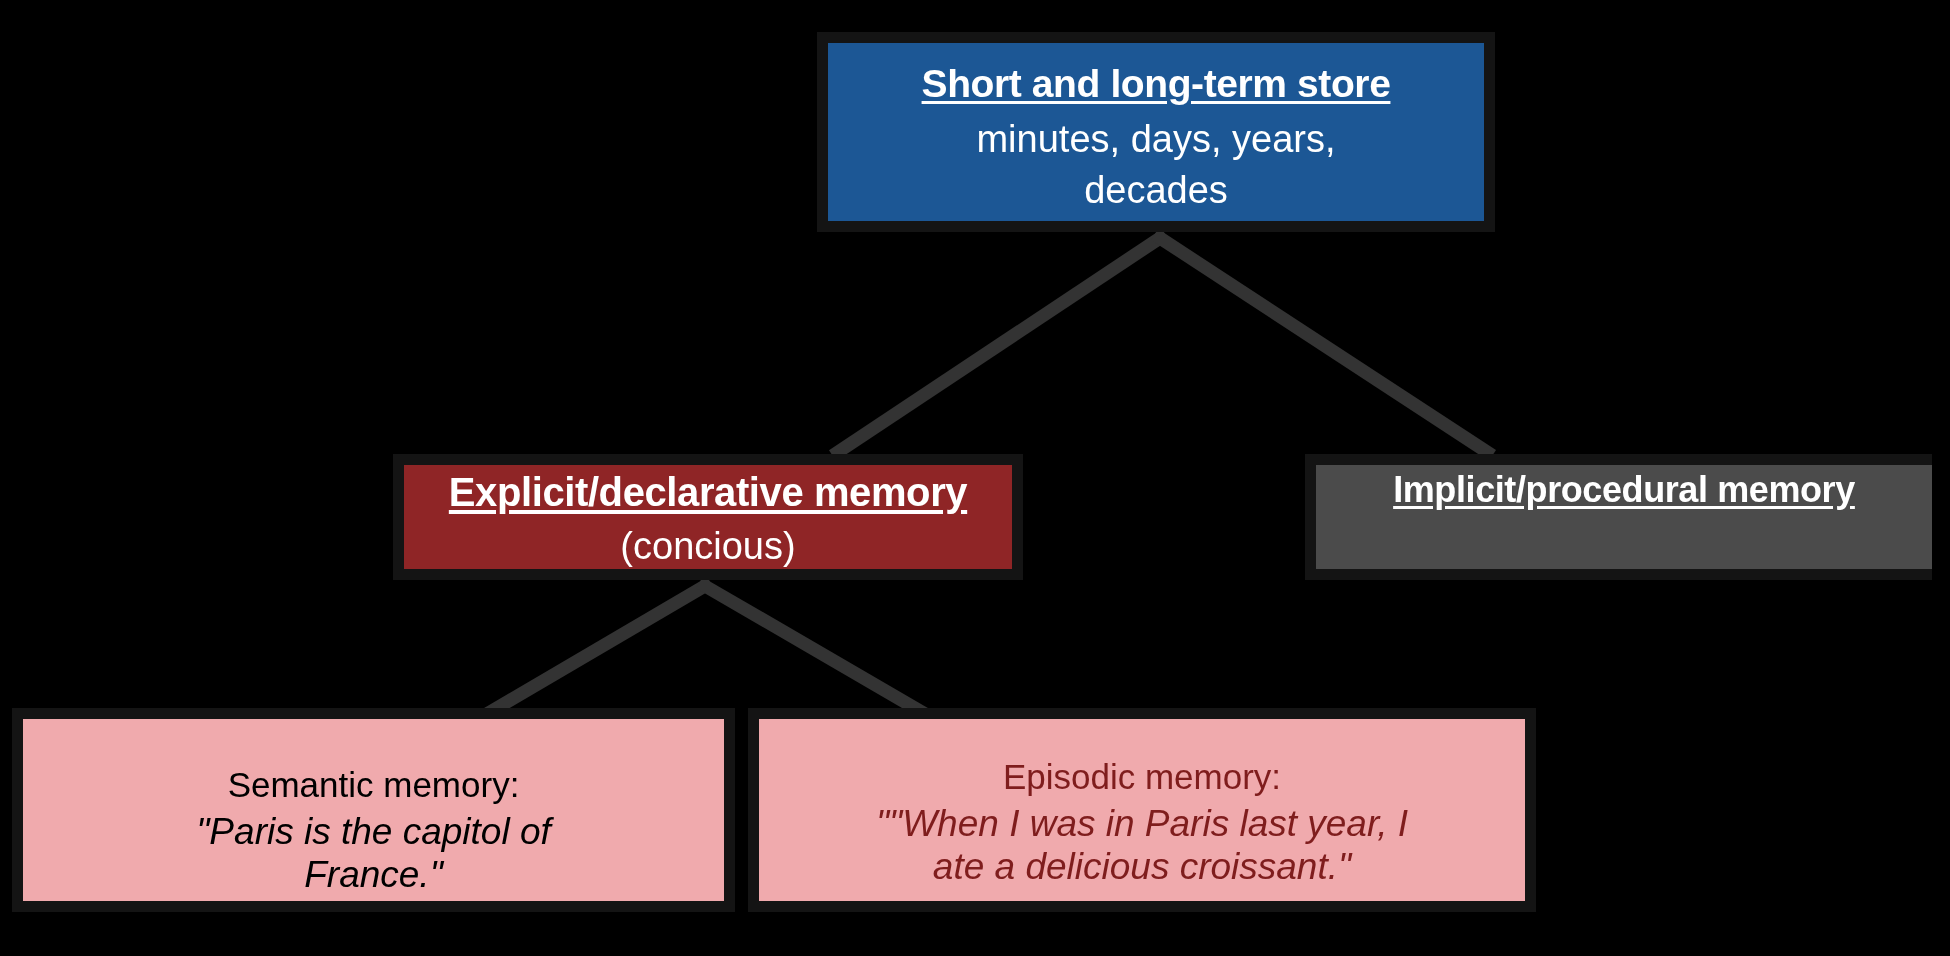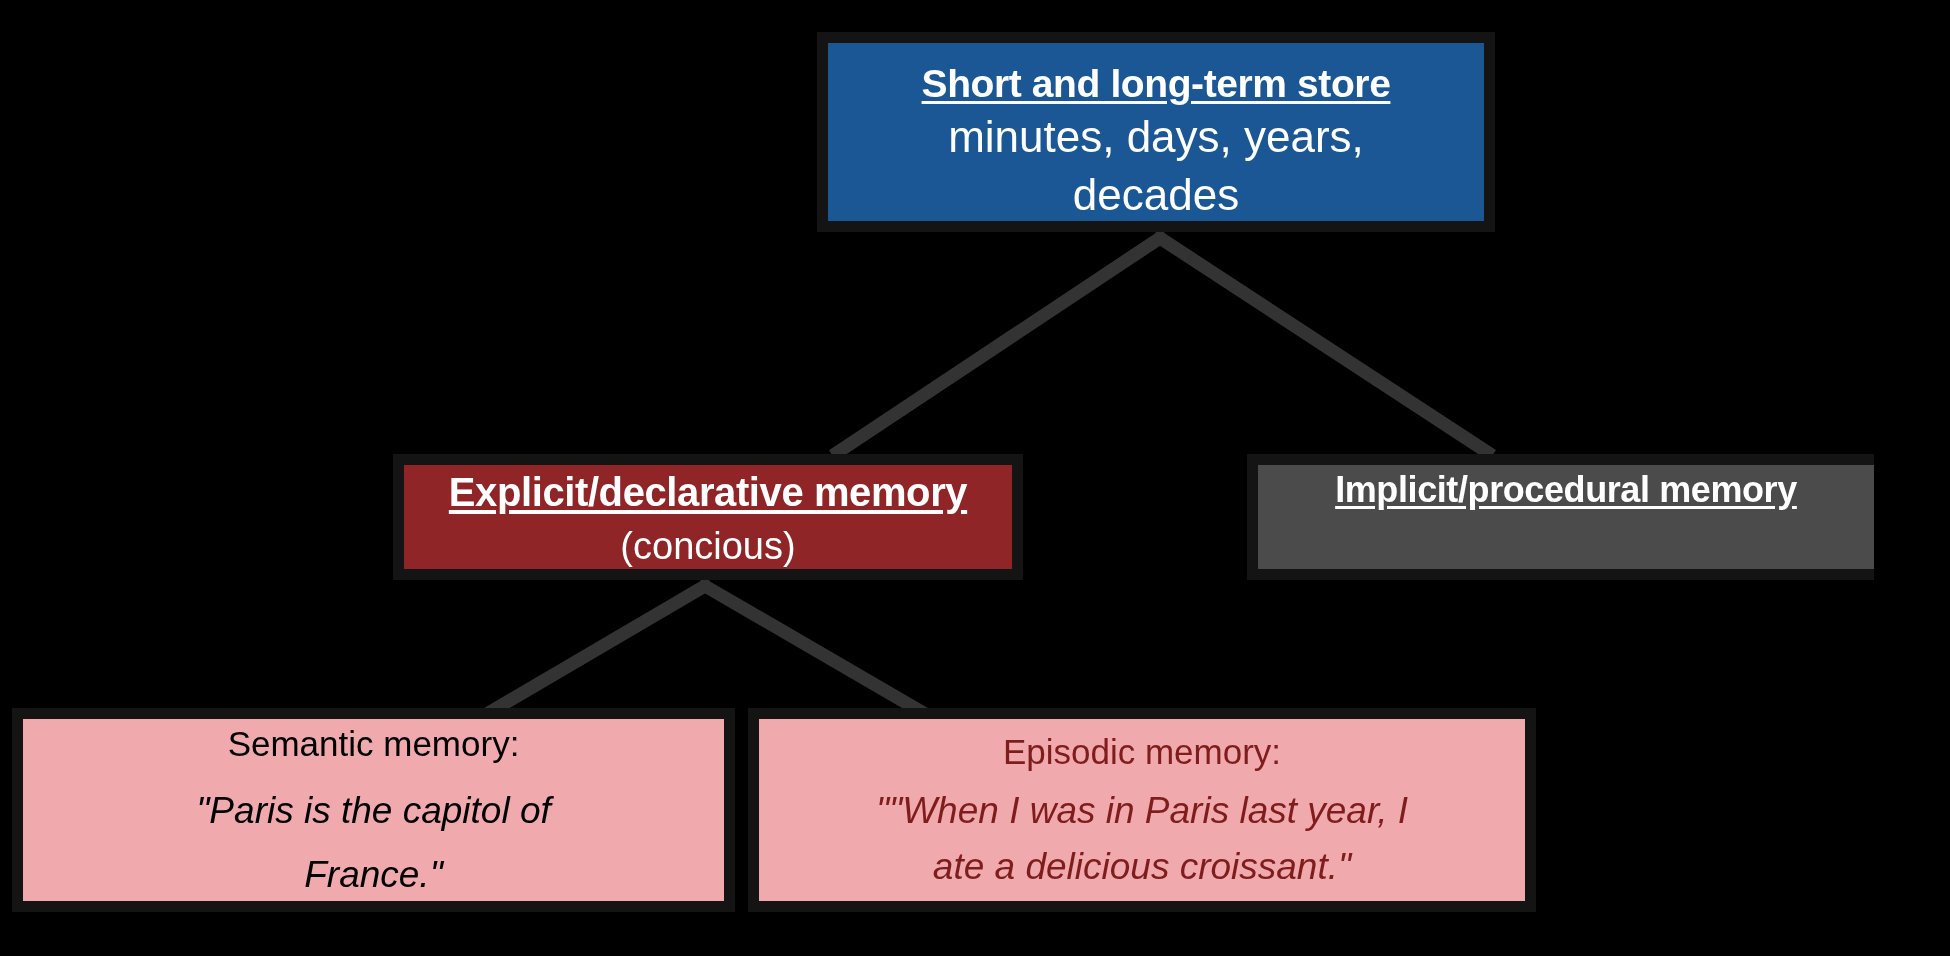--- a/index.html
+++ b/index.html
@@ -28,21 +28,21 @@
     pointer-events: none;
   }
 
   
   .node {
     position: absolute;
     box-sizing: border-box;
     display: flex;
     flex-direction: column;
     align-items: center;
-    justify-content: space-between;
+    justify-content: flex-end;
     text-align: center;
     border: 11px solid #141414;
     line-height: 1.18;
   }
 
   .node .title {
     font-weight: bold;
     text-decoration: underline;
     text-underline-offset: 4px;
     letter-spacing: -0.4px;
@@ -62,24 +62,24 @@
     width: 678px;
     height: 200px;
     background: #1c5795;
     color: #ffffff;
     padding: 6px 10px 10px 10px;
     justify-content: flex-start;
   }
   #node-store .title {
     font-size: 39px;
     margin-top: 12px;
-    margin-bottom: 4px;
+    margin-bottom: 10px;
   }
   #node-store .sub {
-    font-size: 44px;
+    font-size: 38px;
     margin-bottom: 6px;
   }
 
   #node-explicit {
     left: 393px;
     top: 454px;
     width: 630px;
     height: 126px;
     background: #8f2526;
     color: #ffffff;
@@ -87,21 +87,21 @@
     justify-content: flex-start;
   }
   #node-explicit .title {
     font-size: 40px;
     margin-top: 2px;
     margin-bottom: 8px;
   }
   #node-explicit .sub { font-size: 38px; }
 
   #node-implicit {
-    left: 1247px;
+    left: 1305px;
     top: 454px;
     width: 627px;
     height: 126px;
     background: #4b4b4b;
     color: #ffffff;
     padding: 2px 6px;
     justify-content: flex-start;
     border-right-width: 0;
   }
   #node-implicit .title {

